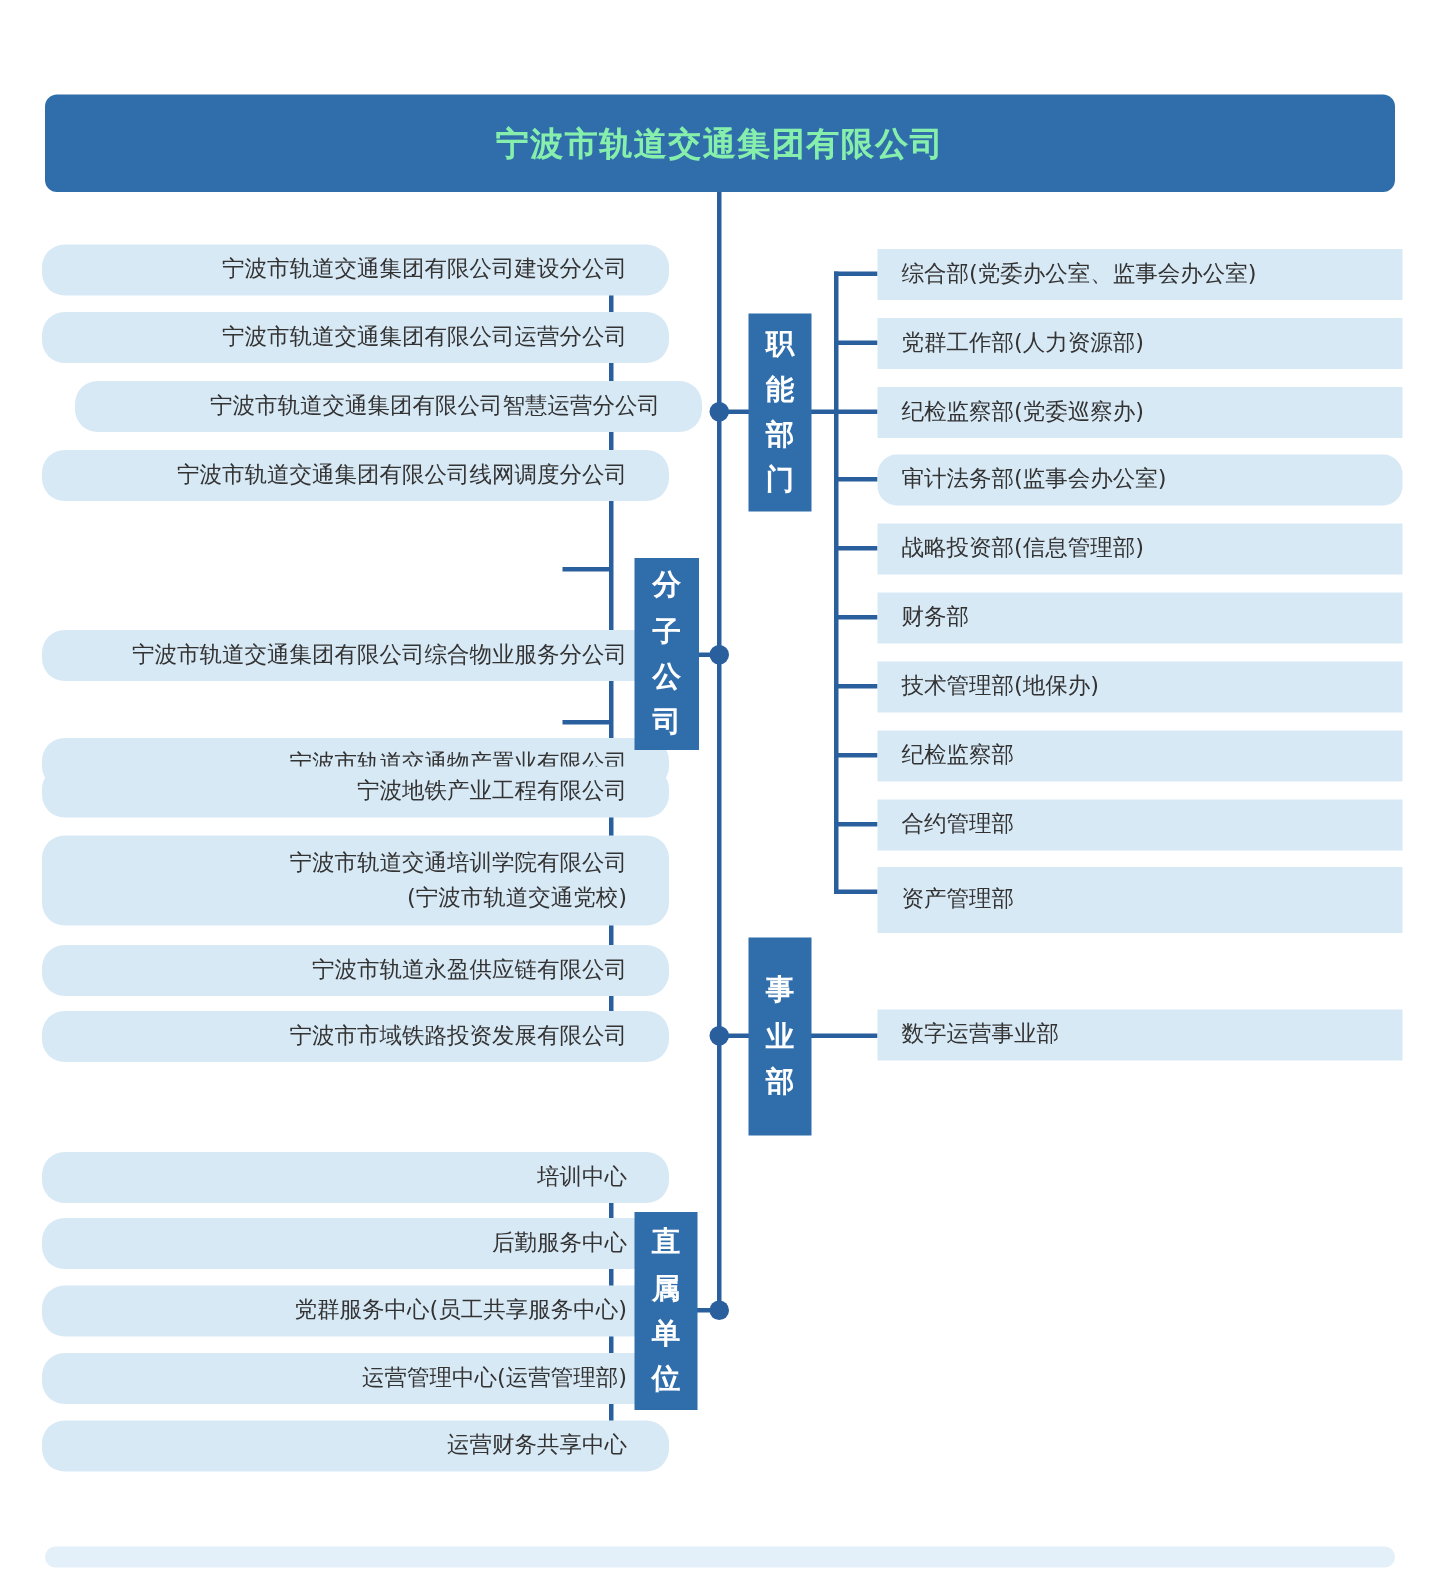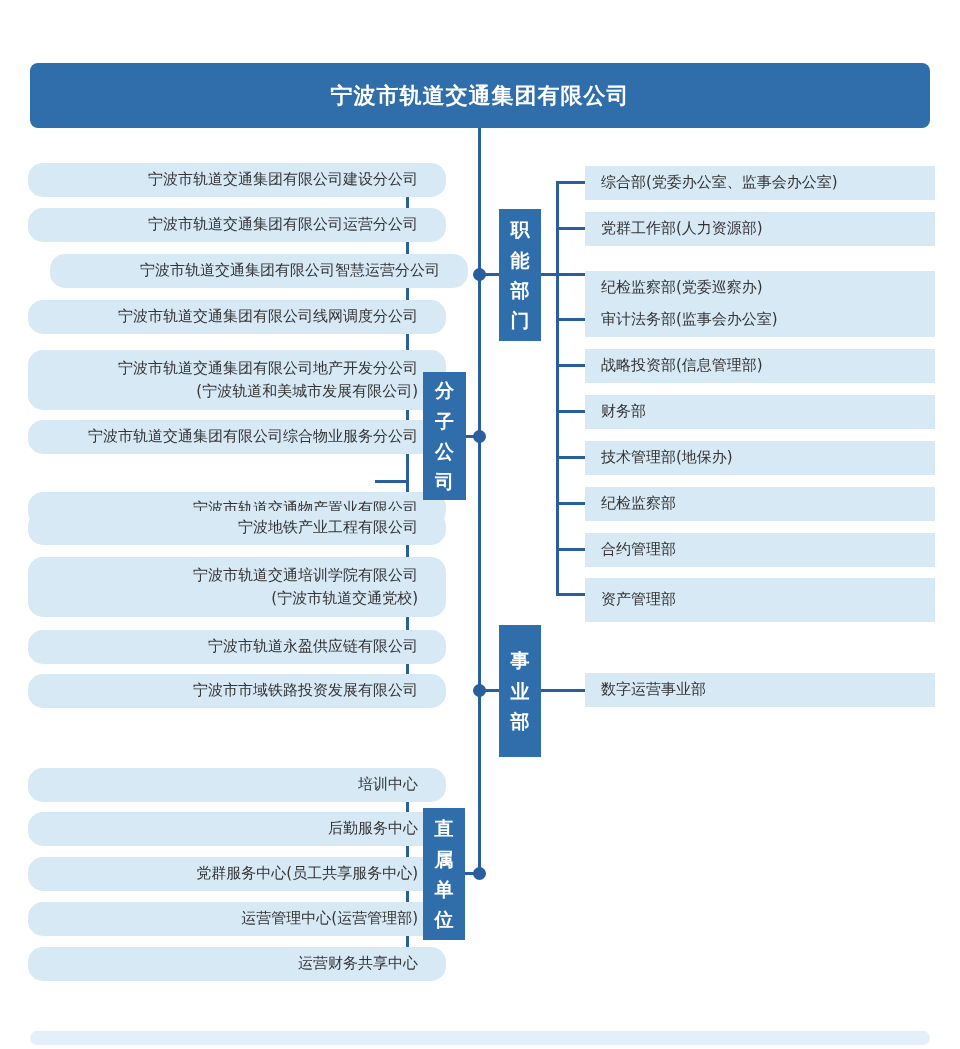--- a/index.html
+++ b/index.html
@@ -10,21 +10,21 @@
   }
   html,body{margin:0;padding:0;background:#ffffff;}
   .canvas{
     position:relative;width:960px;height:1049px;background:#ffffff;
     font-family:"DejaVu Sans","Liberation Sans",sans-serif;overflow:hidden;
   }
   .hd{
     position:absolute;left:30px;top:63px;width:900px;height:65px;
     background:var(--brand);border-radius:8px;
     display:flex;align-items:center;justify-content:center;
-    color:#ffffff;font-size:22px;font-weight:bold;letter-spacing:1px;
+    color:#86efac;font-size:22px;font-weight:bold;letter-spacing:1px;
   }
   .lb{
     position:absolute;background:var(--node-bg);color:var(--node-text);
     font-size:15px;line-height:1.55;display:flex;align-items:center;
     white-space:pre-line;z-index:2;
   }
   .lb-left{left:28px;width:418px;justify-content:flex-end;text-align:right;padding-right:28px;box-sizing:border-box;border-radius:15px;}
   .lb-right{left:585px;width:350px;justify-content:flex-start;text-align:left;padding-left:16px;box-sizing:border-box;}
   .cat{
     position:absolute;background:var(--brand);color:#ffffff;z-index:3;
@@ -98,34 +98,32 @@
 部</div>
   <div class="cat" style="left:423px;top:808px;width:42px;height:132px;">直
 属
 单
 位</div>
 
   <div class="lb lb-left" style="top:163px;height:34px;">宁波市轨道交通集团有限公司建设分公司</div>
   <div class="lb lb-left" style="top:208px;height:34px;">宁波市轨道交通集团有限公司运营分公司</div>
   <div class="lb lb-left" style="top:254px;height:34px;margin-left:22px;">宁波市轨道交通集团有限公司智慧运营分公司</div>
   <div class="lb lb-left" style="top:300px;height:34px;">宁波市轨道交通集团有限公司线网调度分公司</div>
-  <div class="lb lb-left" style="top:350px;height:60px;">宁波市轨道交通集团有限公司地产开发分公司
-(宁波轨道和美城市发展有限公司)</div>
   <div class="lb lb-left" style="top:420px;height:34px;">宁波市轨道交通集团有限公司综合物业服务分公司</div>
   <div class="lb lb-left" style="top:478px;height:34px;margin-top:14px;">宁波市轨道交通物产置业有限公司</div>
   <div class="lb lb-left" style="top:511px;height:34px;">宁波地铁产业工程有限公司</div>
   <div class="lb lb-left" style="top:557px;height:60px;">宁波市轨道交通培训学院有限公司
 (宁波市轨道交通党校)</div>
   <div class="lb lb-left" style="top:630px;height:34px;">宁波市轨道永盈供应链有限公司</div>
   <div class="lb lb-left" style="top:674px;height:34px;">宁波市市域铁路投资发展有限公司</div>
 
   <div class="lb lb-right" style="top:166px;height:34px;">综合部(党委办公室、监事会办公室)</div>
   <div class="lb lb-right" style="top:212px;height:34px;">党群工作部(人力资源部)</div>
-  <div class="lb lb-right" style="top:258px;height:34px;margin-top:13px;">纪检监察部(党委巡察办)</div>
-  <div class="lb lb-right" style="top:303px;height:34px;">审计法务部(监事会办公室)</div>
+  <div class="lb lb-right" style="top:258px;height:34px;">纪检监察部(党委巡察办)</div>
+  <div class="lb lb-right" style="top:303px;height:34px;border-radius:13px;">审计法务部(监事会办公室)</div>
   <div class="lb lb-right" style="top:349px;height:34px;">战略投资部(信息管理部)</div>
   <div class="lb lb-right" style="top:395px;height:34px;">财务部</div>
   <div class="lb lb-right" style="top:441px;height:34px;">技术管理部(地保办)</div>
   <div class="lb lb-right" style="top:487px;height:34px;">纪检监察部</div>
   <div class="lb lb-right" style="top:533px;height:34px;">合约管理部</div>
   <div class="lb lb-right" style="top:578px;height:44px;">资产管理部</div>
 
   <div class="lb lb-right" style="top:673px;height:34px;">数字运营事业部</div>
 
   <div class="lb lb-left" style="top:768px;height:34px;">培训中心</div>

